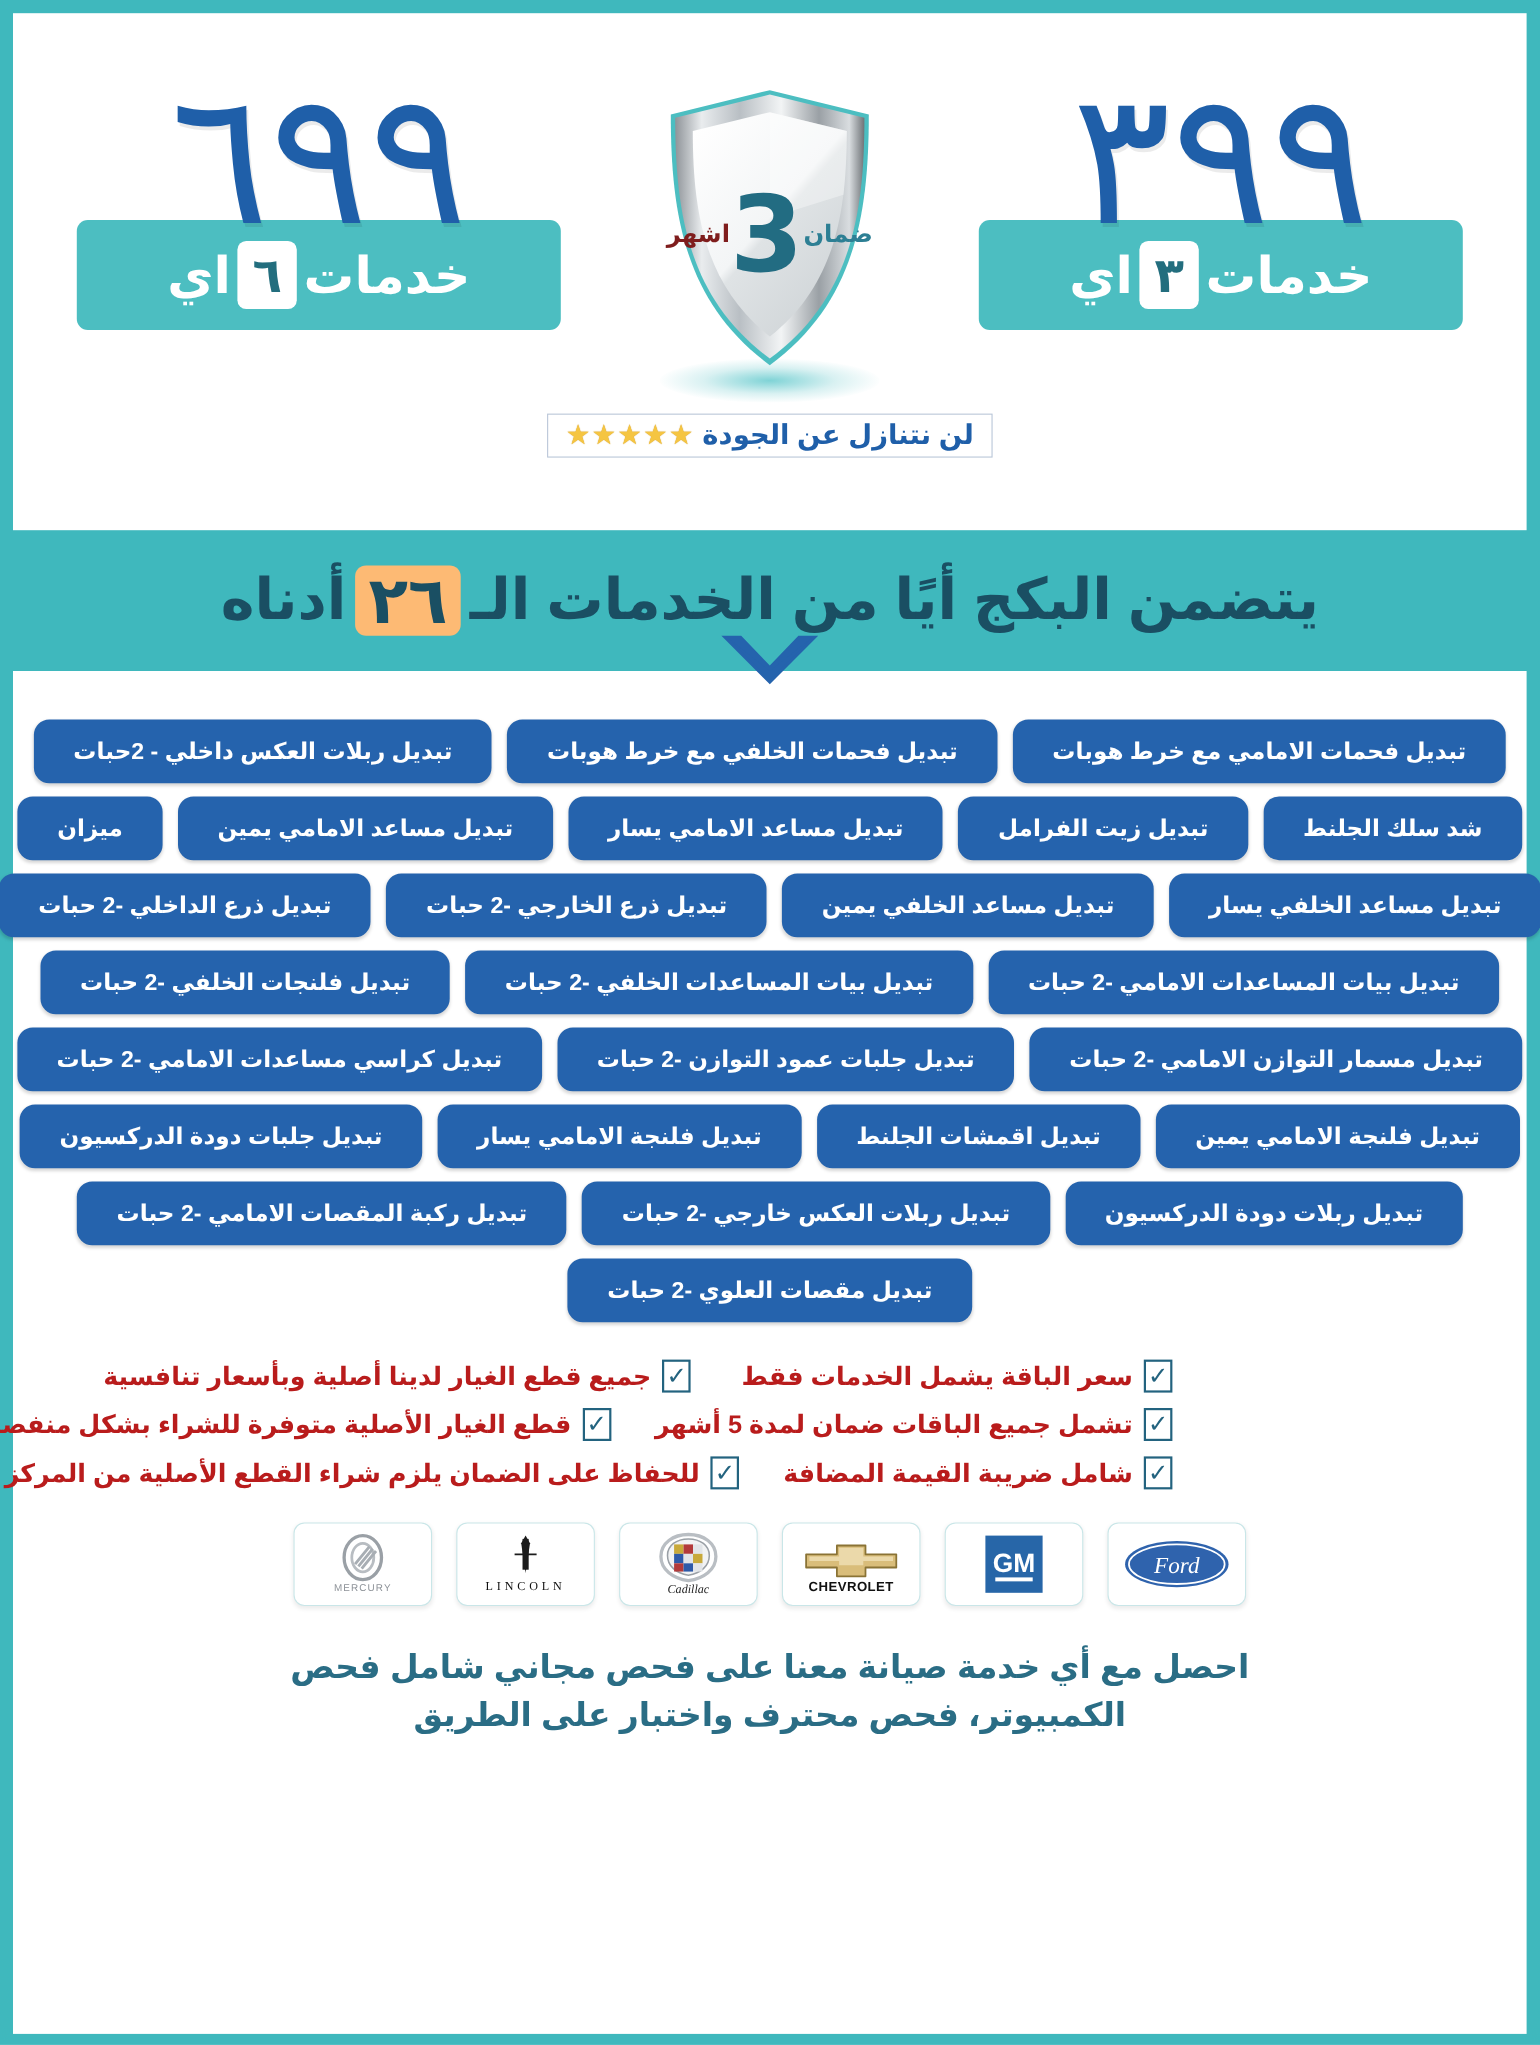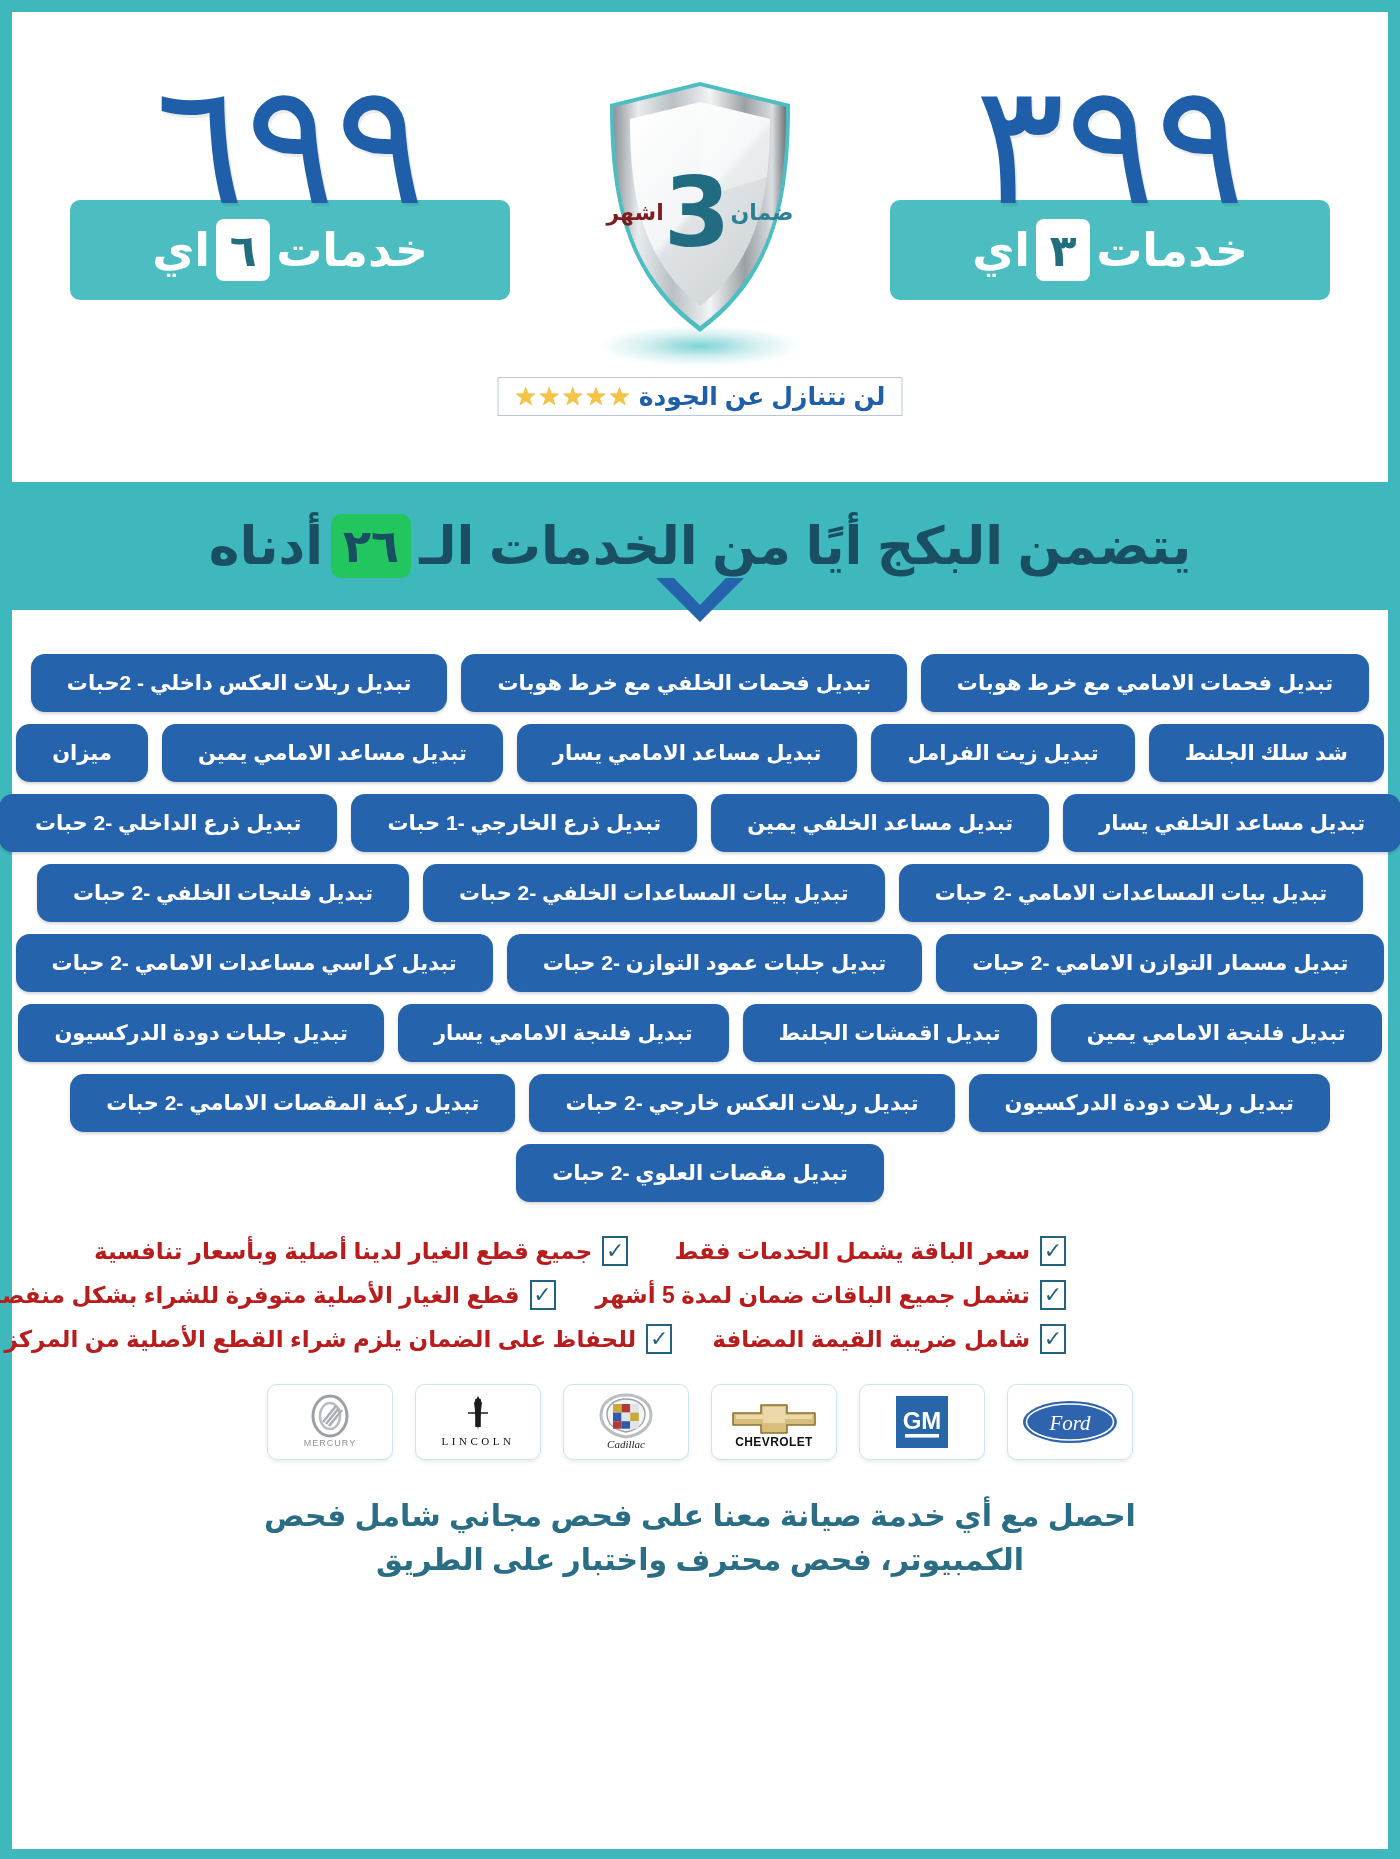--- a/index.html
+++ b/index.html
@@ -165,25 +165,25 @@
     gap: 8px;
     direction: rtl;
   }
   .headline-text {
     color: #1a4f63;
     font-size: 52px;
     font-weight: 700;
     white-space: nowrap;
   }
   .headline-num-box {
-    background: #22c55e;
+    background: #fdba74;
     border-radius: 10px;
     padding: 4px 12px;
     color: #1a4f63;
-    font-size: 46px;
+    font-size: 59px;
     font-weight: 700;
     font-family: "DejaVu Sans", sans-serif;
     line-height: 56px;
   }
   .chevron-down {
     position: absolute;
     bottom: -28px;
     left: 50%;
     transform: translateX(-50%);
     z-index: 6;
@@ -369,21 +369,21 @@
       <div class="pill-row">
         <div class="service-pill">شد سلك الجلنط</div>
         <div class="service-pill">تبديل زيت الفرامل</div>
         <div class="service-pill">تبديل مساعد الامامي يسار</div>
         <div class="service-pill">تبديل مساعد الامامي يمين</div>
         <div class="service-pill">ميزان</div>
       </div>
       <div class="pill-row">
         <div class="service-pill">تبديل مساعد الخلفي يسار</div>
         <div class="service-pill">تبديل مساعد الخلفي يمين</div>
-        <div class="service-pill">تبديل ذرع الخارجي -1 حبات</div>
+        <div class="service-pill">تبديل ذرع الخارجي -2 حبات</div>
         <div class="service-pill">تبديل ذرع الداخلي -2 حبات</div>
       </div>
       <div class="pill-row">
         <div class="service-pill">تبديل بيات المساعدات الامامي -2 حبات</div>
         <div class="service-pill">تبديل بيات المساعدات الخلفي -2 حبات</div>
         <div class="service-pill">تبديل فلنجات الخلفي -2 حبات</div>
       </div>
       <div class="pill-row">
         <div class="service-pill">تبديل مسمار التوازن الامامي -2 حبات</div>
         <div class="service-pill">تبديل جلبات عمود التوازن -2 حبات</div>

